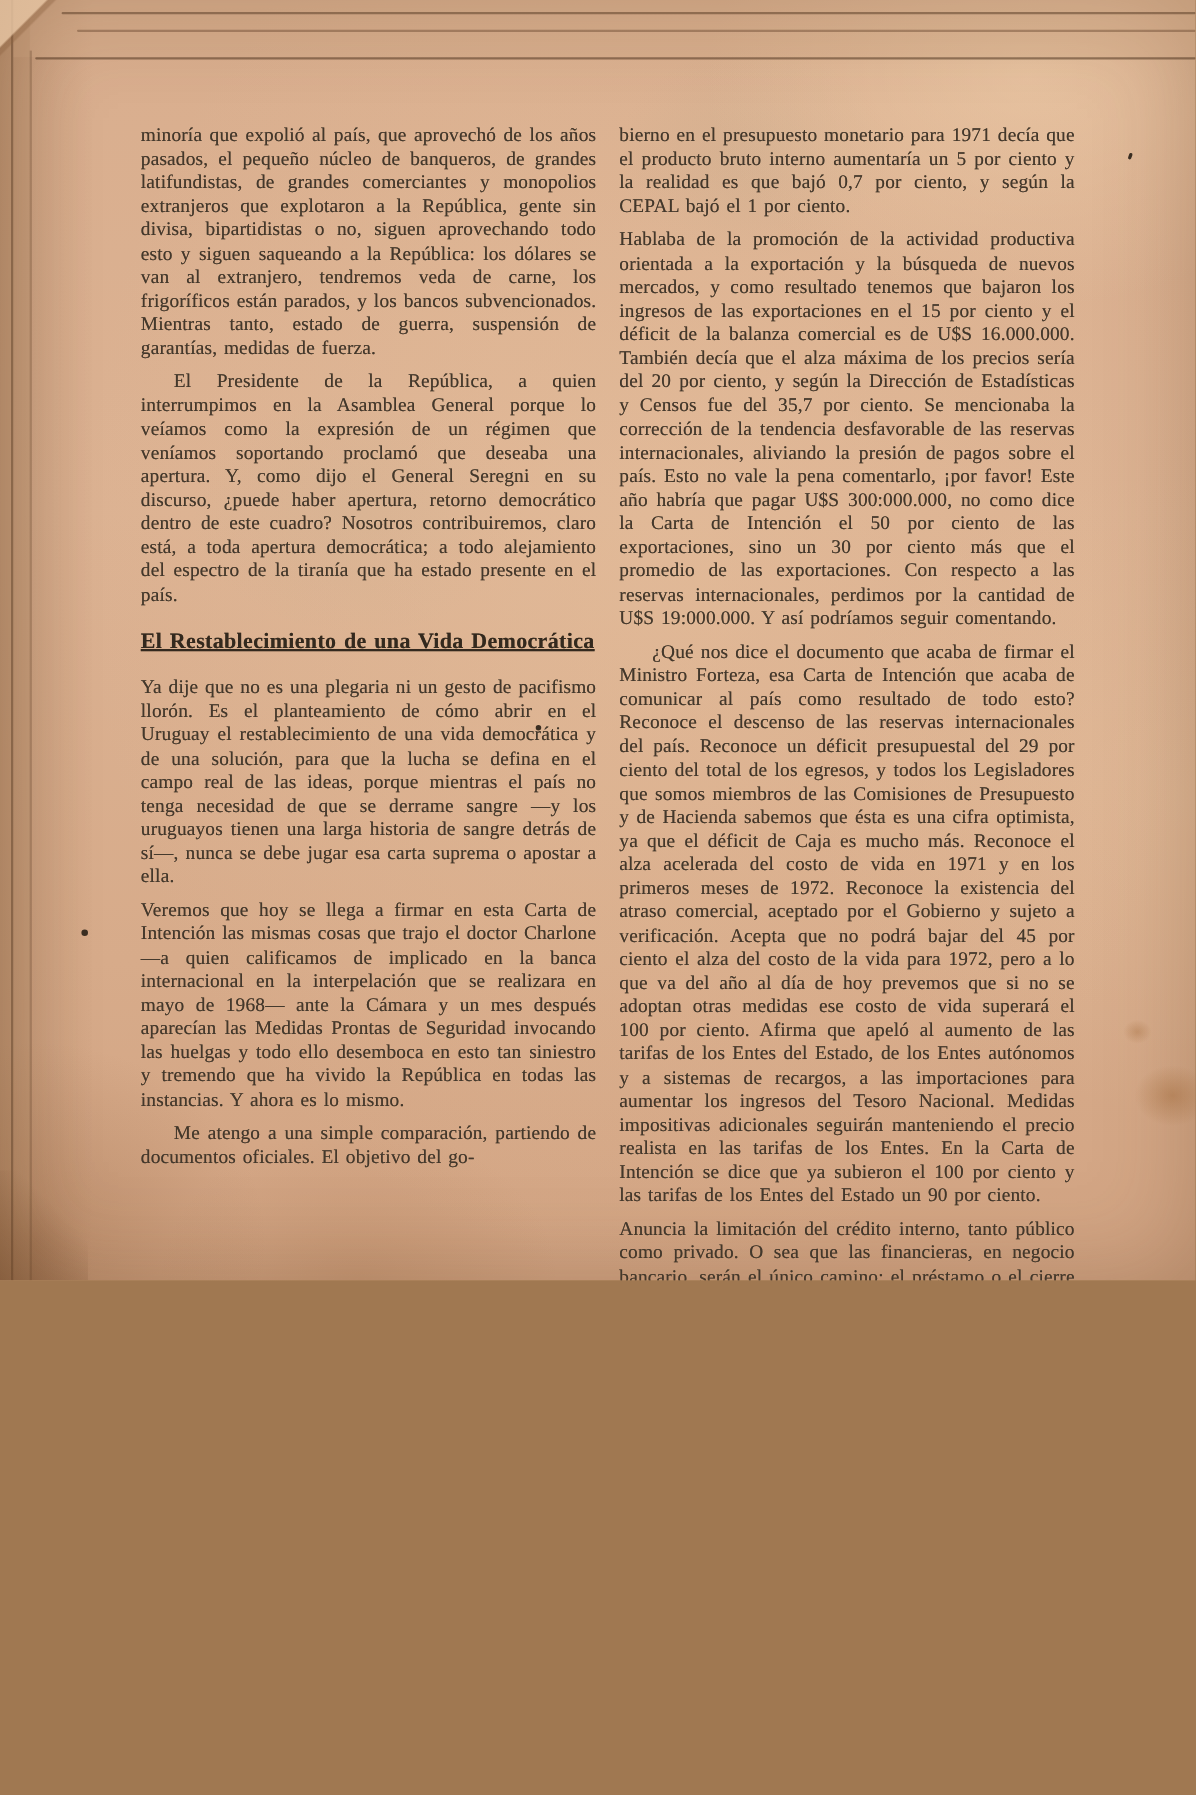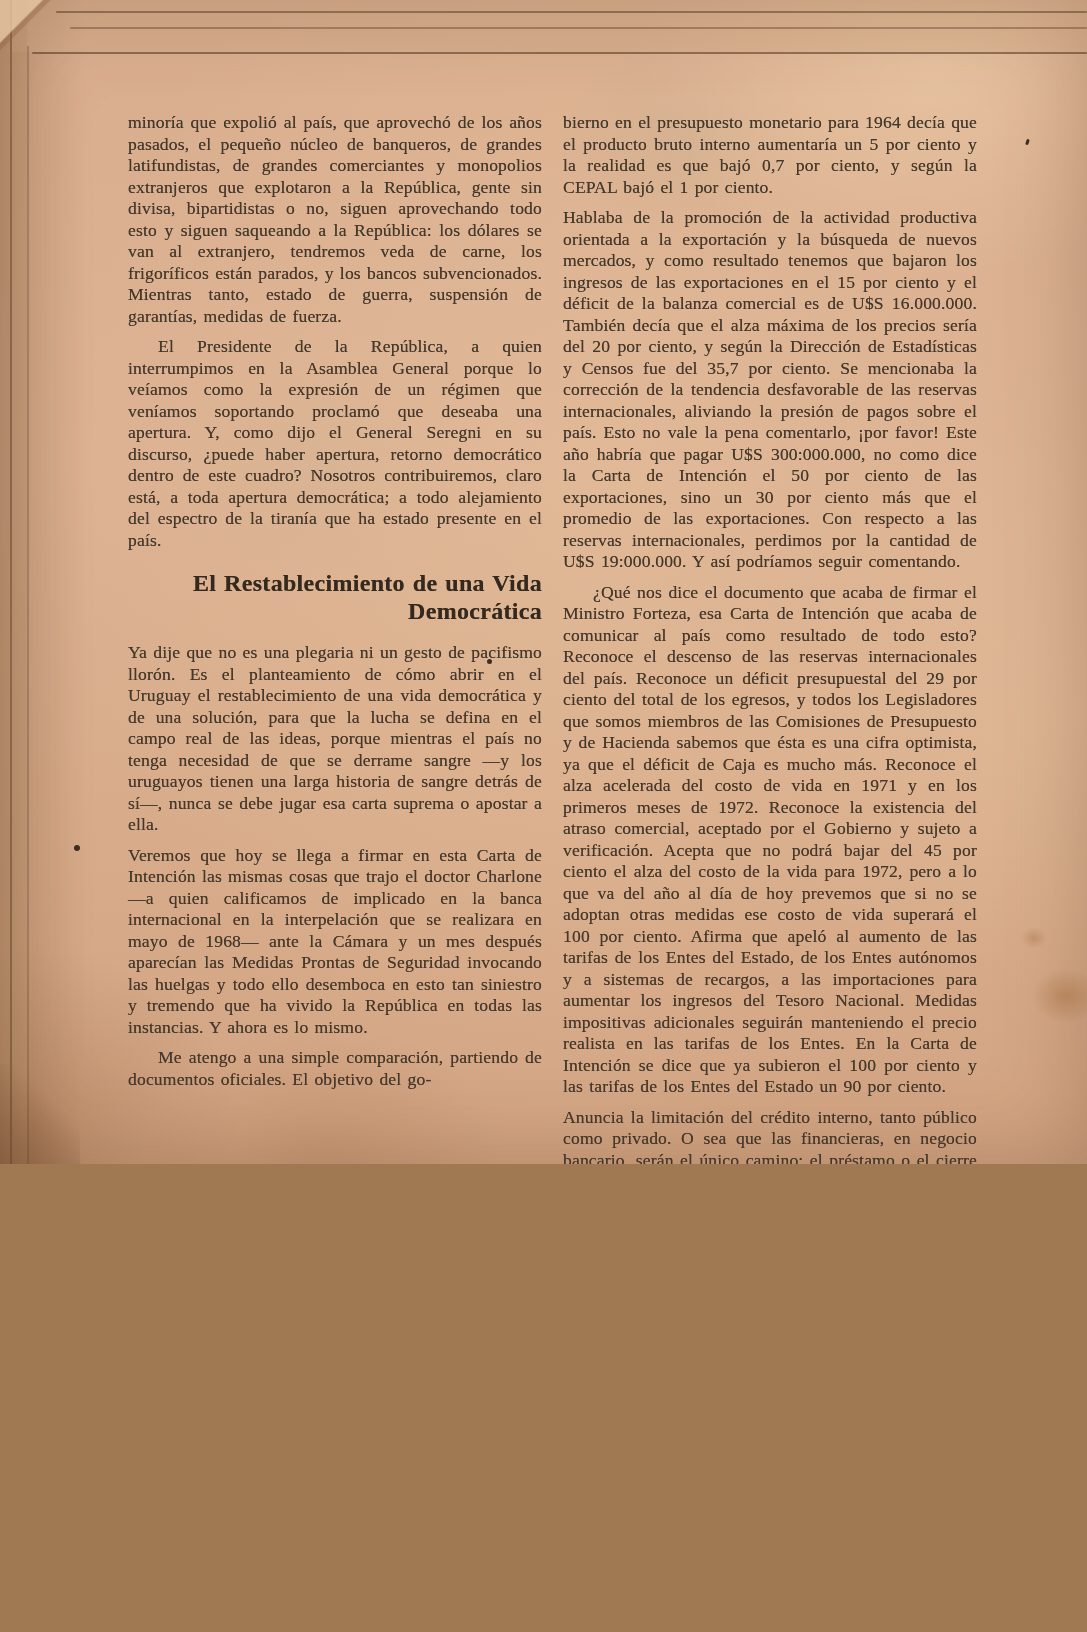--- a/index.html
+++ b/index.html
@@ -46,22 +46,22 @@
   .speck.d{left:1026px;top:139px;width:3px;height:6px;border-radius:2px;transform:rotate(20deg);}
 
   
   .col{position:absolute;top:112px;width:414px;text-align:justify;
     font-size:17.6px;line-height:21.5px;letter-spacing:0.15px;word-spacing:1.6px;
     color:#43382c;text-shadow:0 0 0.5px rgba(58,44,28,0.65);}
   .col.left{left:128px;}
   .col.right{left:563px;}
   .col p{margin:0 0 9px 0;}
   .col p.indent{text-indent:30px;}
-  .col h2{font-size:24px;line-height:28px;margin:18px 0 17px 0;color:#33291e;
-    letter-spacing:0.3px;text-align:right;font-weight:bold;}
+  .col h2{font-size:20px;line-height:28px;margin:18px 0 17px 0;color:#33291e;
+    letter-spacing:0.3px;text-align:left;font-weight:bold;text-decoration:underline;}
   .footer{position:absolute;left:0;top:1428px;width:1045px;text-align:center;
     font-size:20px;font-weight:bold;color:#3a2f24;letter-spacing:2px;}
 </style>
 </head>
 <body>
 
 <div class="scan">
 
   <div class="top-band"></div>
   <div class="left-band"></div>
@@ -83,21 +83,21 @@
   <div class="col left">
     <p>minoría que expolió al país, que aprovechó de los años pasados, el pequeño núcleo de banqueros, de grandes latifundistas, de grandes comerciantes y monopolios extranjeros que explotaron a la República, gente sin divisa, bipartidistas o no, siguen aprovechando todo esto y siguen saqueando a la República: los dólares se van al extranjero, tendremos veda de carne, los frigoríficos están parados, y los bancos subvencionados. Mientras tanto, estado de guerra, suspensión de garantías, medidas de fuerza.</p>
     <p class="indent">El Presidente de la República, a quien interrumpimos en la Asamblea General porque lo veíamos como la expresión de un régimen que veníamos soportando proclamó que deseaba una apertura. Y, como dijo el General Seregni en su discurso, ¿puede haber apertura, retorno democrático dentro de este cuadro? Nosotros contribuiremos, claro está, a toda apertura democrática; a todo alejamiento del espectro de la tiranía que ha estado presente en el país.</p>
     <h2>El Restablecimiento de una Vida Democrática</h2>
     <p>Ya dije que no es una plegaria ni un gesto de pacifismo llorón. Es el planteamiento de cómo abrir en el Uruguay el restablecimiento de una vida democrática y de una solución, para que la lucha se defina en el campo real de las ideas, porque mientras el país no tenga necesidad de que se derrame sangre —y los uruguayos tienen una larga historia de sangre detrás de sí—, nunca se debe jugar esa carta suprema o apostar a ella.</p>
     <p>Veremos que hoy se llega a firmar en esta Carta de Intención las mismas cosas que trajo el doctor Charlone —a quien calificamos de implicado en la banca internacional en la interpelación que se realizara en mayo de 1968— ante la Cámara y un mes después aparecían las Medidas Prontas de Seguridad invocando las huelgas y todo ello desemboca en esto tan siniestro y tremendo que ha vivido la República en todas las instancias. Y ahora es lo mismo.</p>
     <p class="indent">Me atengo a una simple comparación, partiendo de documentos oficiales. El objetivo del go-</p>
   </div>
 
   <div class="col right">
-    <p>bierno en el presupuesto monetario para 1964 decía que el producto bruto interno aumentaría un 5 por ciento y la realidad es que bajó 0,7 por ciento, y según la CEPAL bajó el 1 por ciento.</p>
+    <p>bierno en el presupuesto monetario para 1971 decía que el producto bruto interno aumentaría un 5 por ciento y la realidad es que bajó 0,7 por ciento, y según la CEPAL bajó el 1 por ciento.</p>
     <p>Hablaba de la promoción de la actividad productiva orientada a la exportación y la búsqueda de nuevos mercados, y como resultado tenemos que bajaron los ingresos de las exportaciones en el 15 por ciento y el déficit de la balanza comercial es de U$S 16.000.000. También decía que el alza máxima de los precios sería del 20 por ciento, y según la Dirección de Estadísticas y Censos fue del 35,7 por ciento. Se mencionaba la corrección de la tendencia desfavorable de las reservas internacionales, aliviando la presión de pagos sobre el país. Esto no vale la pena comentarlo, ¡por favor! Este año habría que pagar U$S 300:000.000, no como dice la Carta de Intención el 50 por ciento de las exportaciones, sino un 30 por ciento más que el promedio de las exportaciones. Con respecto a las reservas internacionales, perdimos por la cantidad de U$S 19:000.000. Y así podríamos seguir comentando.</p>
     <p class="indent">¿Qué nos dice el documento que acaba de firmar el Ministro Forteza, esa Carta de Intención que acaba de comunicar al país como resultado de todo esto? Reconoce el descenso de las reservas internacionales del país. Reconoce un déficit presupuestal del 29 por ciento del total de los egresos, y todos los Legisladores que somos miembros de las Comisiones de Presupuesto y de Hacienda sabemos que ésta es una cifra optimista, ya que el déficit de Caja es mucho más. Reconoce el alza acelerada del costo de vida en 1971 y en los primeros meses de 1972. Reconoce la existencia del atraso comercial, aceptado por el Gobierno y sujeto a verificación. Acepta que no podrá bajar del 45 por ciento el alza del costo de la vida para 1972, pero a lo que va del año al día de hoy prevemos que si no se adoptan otras medidas ese costo de vida superará el 100 por ciento. Afirma que apeló al aumento de las tarifas de los Entes del Estado, de los Entes autónomos y a sistemas de recargos, a las importaciones para aumentar los ingresos del Tesoro Nacional. Medidas impositivas adicionales seguirán manteniendo el precio realista en las tarifas de los Entes. En la Carta de Intención se dice que ya subieron el 100 por ciento y las tarifas de los Entes del Estado un 90 por ciento.</p>
     <p>Anuncia la limitación del crédito interno, tanto público como privado. O sea que las financieras, en negocio bancario, serán el único camino: el préstamo o el cierre de los negocios. Comerciantes, industriales, pequeños productores, agricultores, pequeños y medianos ganaderos, absolutamente todos cargados de deudas, todos trampeados, todos atados a la rosca bancaria que es-</p>
   </div>
 
   <div class="footer">— 8 —</div>
 
 </div>
 
 </body></html>

